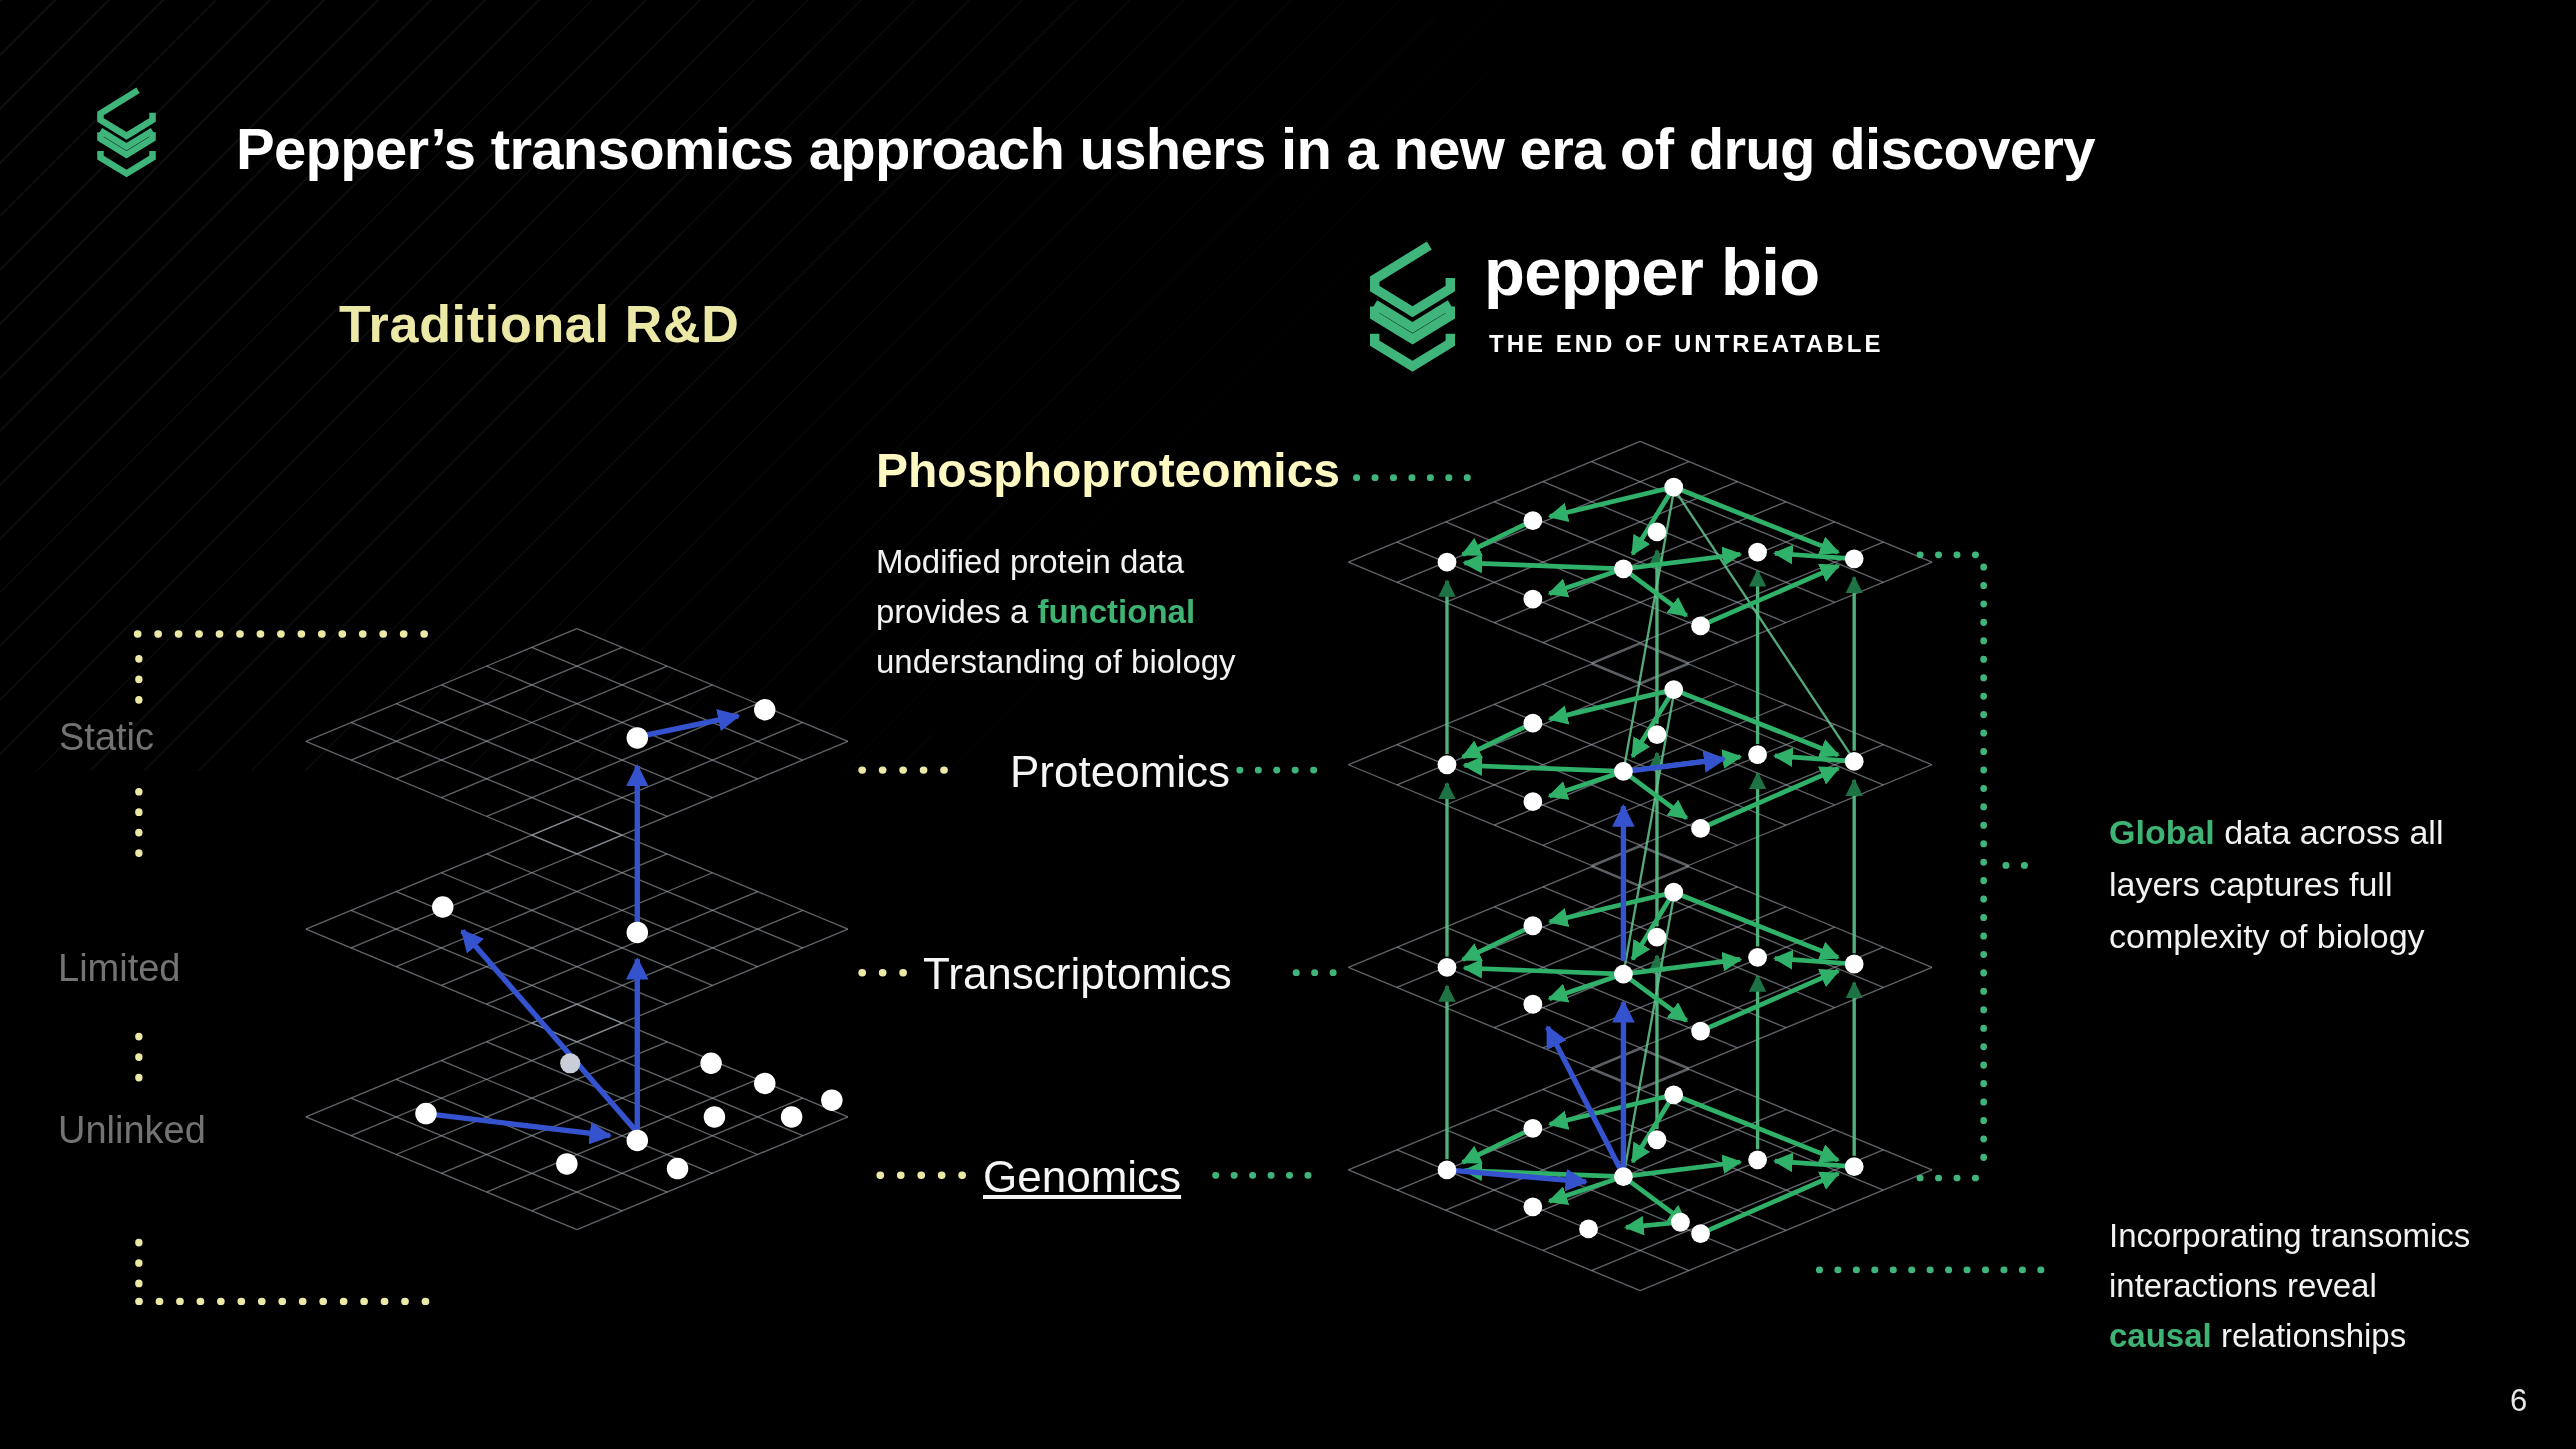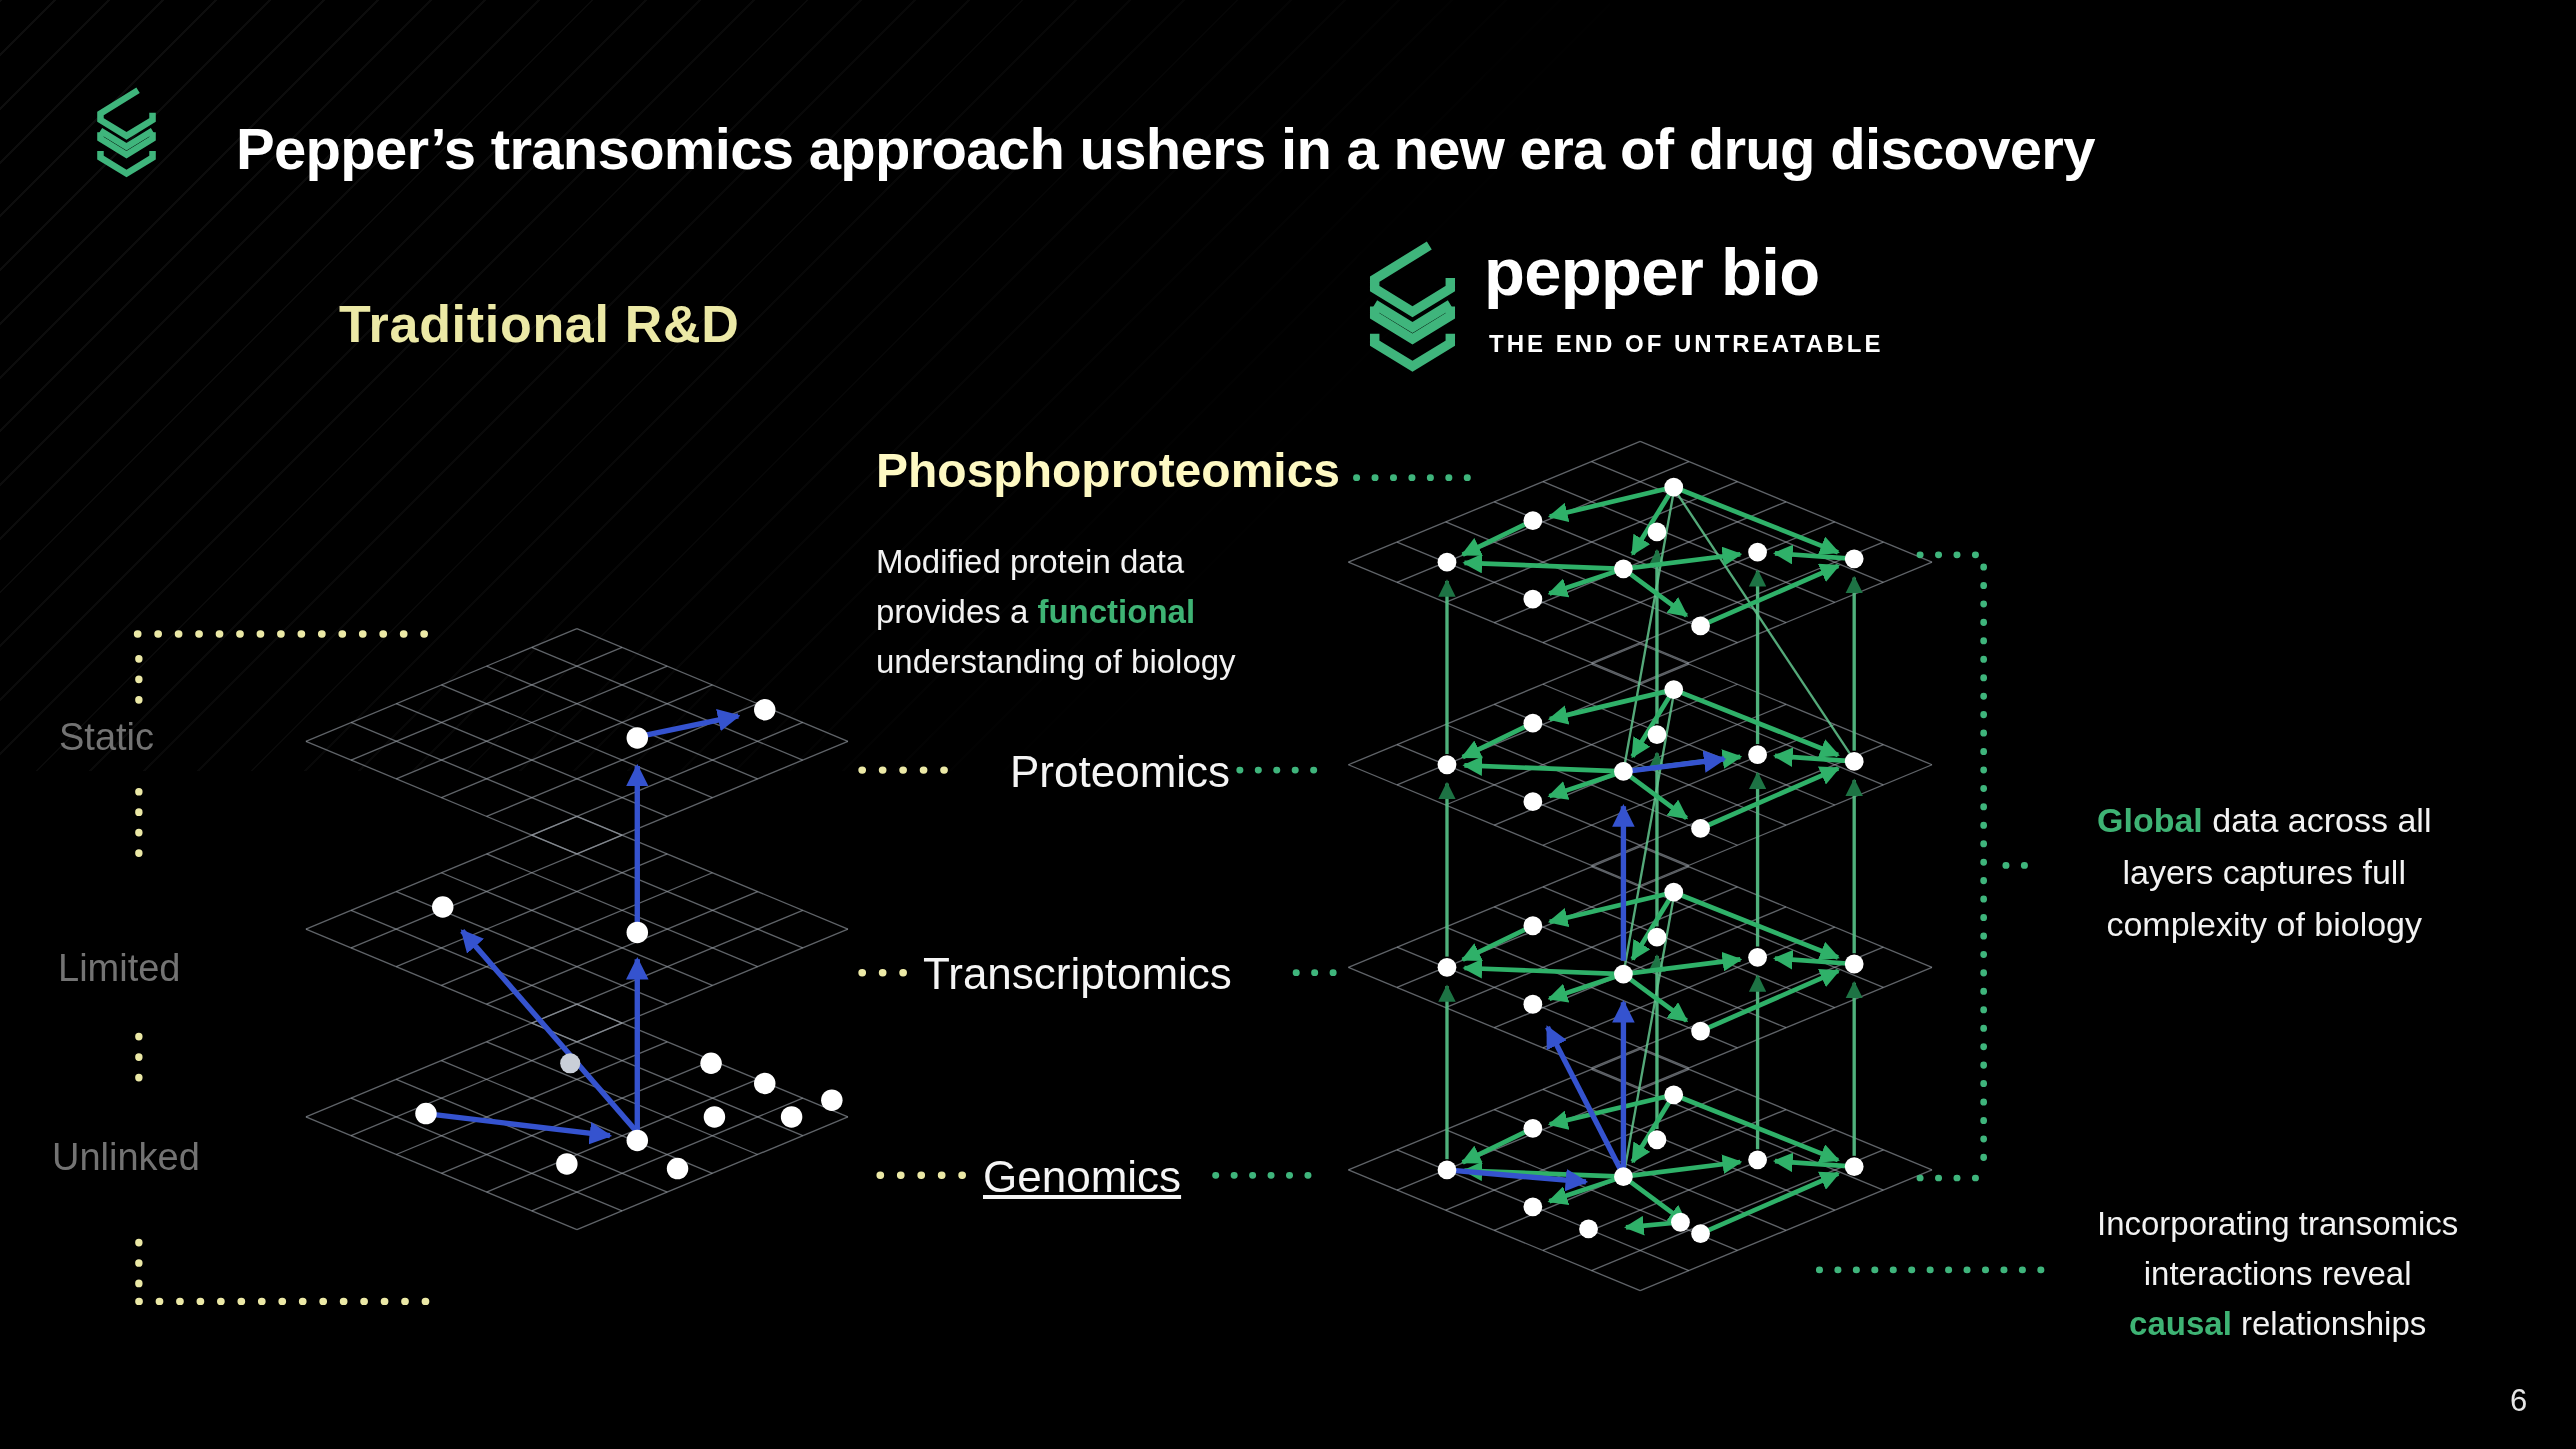--- a/index.html
+++ b/index.html
@@ -10,28 +10,28 @@
     -webkit-mask-image:linear-gradient(125deg,#000 0%,rgba(0,0,0,.55) 45%,transparent 78%);
     mask-image:linear-gradient(125deg,#000 0%,rgba(0,0,0,.55) 45%,transparent 78%);}
   .abs{position:absolute;white-space:nowrap;}
   .title{left:220px;top:99px;font-size:58px;font-weight:700;letter-spacing:-0.7px;color:#fff;}
   .trad{left:339px;top:294px;font-size:52px;font-weight:600;letter-spacing:0.7px;color:#ECE9A6;}
   .brand-name{left:1484px;top:233px;font-size:67px;font-weight:700;letter-spacing:-0.7px;color:#fff;}
   .brand-tag{left:1489px;top:330px;font-size:24px;font-weight:600;letter-spacing:3px;color:#fff;}
   .quality{font-size:38px;color:#737373;}
   .q-static{left:59px;top:716px;}
   .q-limited{left:58px;top:947px;text-align:center;}
-  .q-unlinked{left:52px;top:1109px;margin-top:27px;}
+  .q-unlinked{left:58px;top:1109px;}
   .layer-label{font-size:44px;color:#f5f5f5;}
   .phospho{left:876px;top:443px;font-size:48px;font-weight:700;color:#fef9c3;}
   .proteo{left:973px;top:747px;margin-left:37px;}
   .transcr{left:923px;top:949px;}
   .genom{left:983px;top:1152px;text-decoration:underline;}
   .desc{left:876px;top:537px;font-size:33px;line-height:50px;margin:0;}
-  .note{font-size:34px;line-height:52px;margin:4px;text-align:center;}
+  .note{font-size:34px;line-height:52px;margin:16px;}
   .note-global{left:2093px;top:790px;}
   .note-causal{left:2093px;top:1195px;font-size:33px;line-height:50px;}
   .hl{color:#3EB374;font-weight:700;}
   .pagenum{left:2510px;top:1383px;font-size:31px;color:#e6e6e6;}
   svg.master{position:absolute;left:0;top:0;}
   .grid{stroke:#9aa0a8;stroke-width:2;opacity:.62;fill:none;}
   .node{fill:#fff;}
   .node-gray{fill:#c9cfd8;}
   .ag{stroke:#2fb169;stroke-width:7;marker-end:url(#mGreen);}
   .ab{stroke:#3553cf;stroke-width:8;marker-end:url(#mBlue);}

